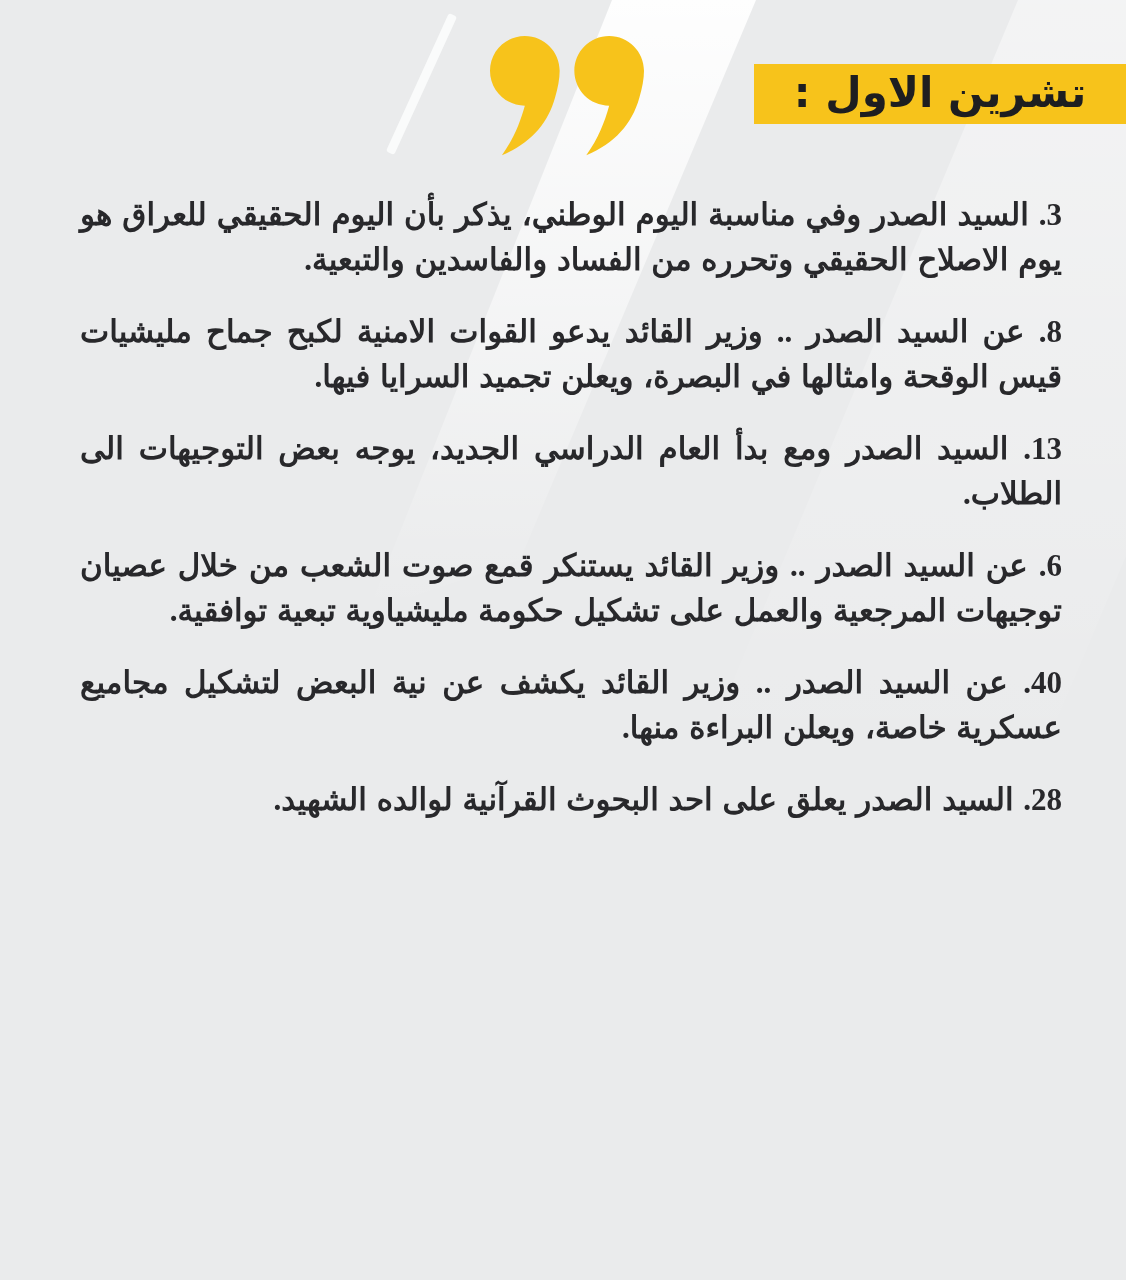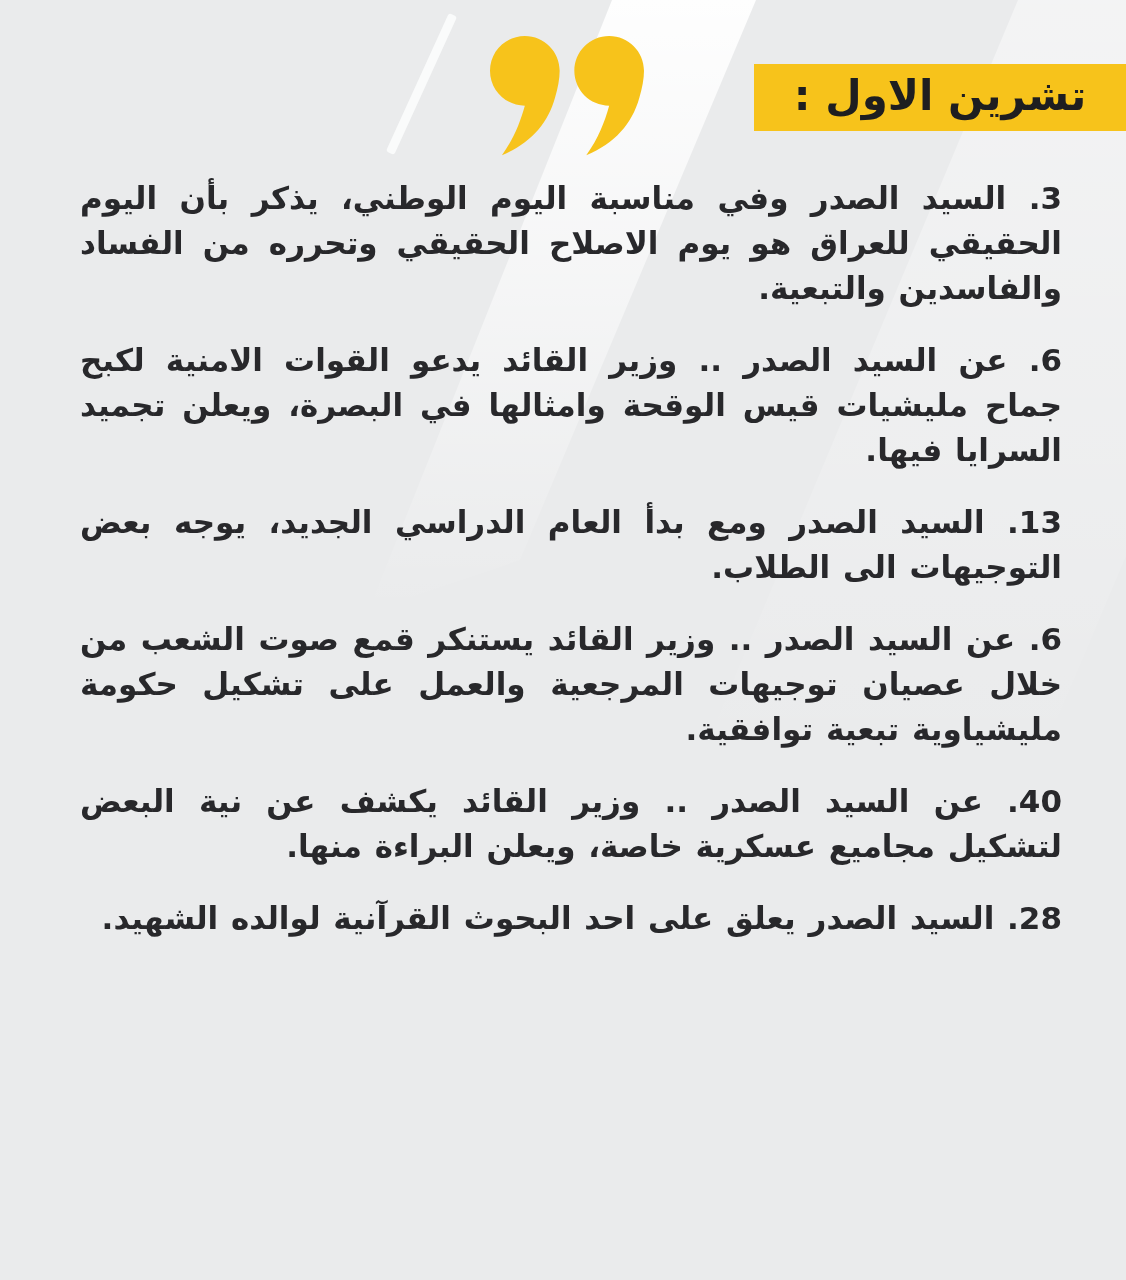--- a/index.html
+++ b/index.html
@@ -27,21 +27,21 @@
     transform: rotate(24.5deg);
   }
   .quote {
     position: absolute;
     left: 490px; top: 36px;
     width: 154px; height: auto;
   }
   .month-header {
     position: absolute;
     top: 64px; right: 0;
-    width: 372px; height: 67px;
+    width: 372px; height: 60px;
     background: var(--accent, #f7c31b);
     display: flex;
     align-items: center;
     justify-content: center;
     direction: rtl;
   }
   .month-header span {
     font-size: 42px;
     font-weight: bold;
     color: #1e1e20;
@@ -50,28 +50,29 @@
     padding-bottom: 4px;
   }
   .content {
     position: absolute;
     top: 176px;
     right: 64px;
     width: 982px;
     direction: rtl;
   }
   .content p {
-    margin: 0 0 27px 0;
+    margin: 16px 0 27px 0;
     font-size: 31px;
     font-weight: bold;
     line-height: 45px;
     color: var(--text, #28282b);
     text-align: justify;
     text-align-last: right;
     word-spacing: 2px;
+    font-family: Liberation Serif, serif;
   }
 </style>
 </head>
 <body>
 
 <div class="page">
 
   <svg class="bands" viewBox="0 0 1126 1280" xmlns="http://www.w3.org/2000/svg" aria-hidden="true">
     <defs>
       <linearGradient id="fadeMain" x1="0" y1="0" x2="0" y2="1">
@@ -98,20 +99,20 @@
     <use href="#comma" x="0" fill="#f7c31b"></use>
     <use href="#comma" x="92" fill="#f7c31b"></use>
   </svg>
 
   <div class="month-header">
     <span>تشرين الاول :</span>
   </div>
 
   <div class="content">
       <p class="item">3. السيد الصدر وفي مناسبة اليوم الوطني، يذكر بأن اليوم الحقيقي للعراق هو يوم الاصلاح الحقيقي وتحرره من الفساد والفاسدين والتبعية.</p>
-      <p class="item">6. عن السيد الصدر .. وزير القائد يدعو القوات الامنية لكبح جماح مليشيات قيس الوقحة وامثالها في البصرة، ويعلن تجميد السرايا فيها.</p>
+      <p class="item">8. عن السيد الصدر .. وزير القائد يدعو القوات الامنية لكبح جماح مليشيات قيس الوقحة وامثالها في البصرة، ويعلن تجميد السرايا فيها.</p>
       <p class="item">13. السيد الصدر ومع بدأ العام الدراسي الجديد، يوجه بعض التوجيهات الى الطلاب.</p>
       <p class="item">6. عن السيد الصدر .. وزير القائد يستنكر قمع صوت الشعب من خلال عصيان توجيهات المرجعية والعمل على تشكيل حكومة مليشياوية تبعية توافقية.</p>
       <p class="item">40. عن السيد الصدر .. وزير القائد يكشف عن نية البعض لتشكيل مجاميع عسكرية خاصة، ويعلن البراءة منها.</p>
       <p class="item">28. السيد الصدر يعلق على احد البحوث القرآنية لوالده الشهيد.</p>
     </div>
 
 </div>
 
 </body></html>

